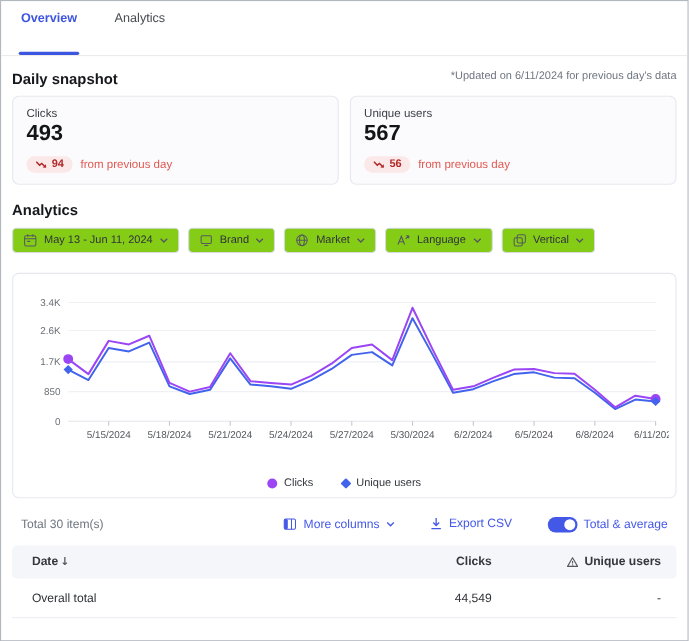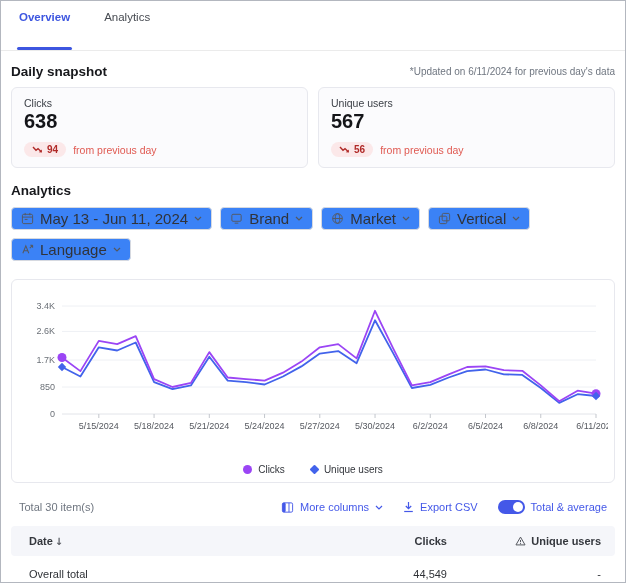--- a/index.html
+++ b/index.html
@@ -8,52 +8,52 @@
 
   
   .tabbar { display:flex; gap:34px; padding:10px 0 0 18px; border-bottom:1px solid #ebebeb; height:50px; }
   .tab { font-size:11.5px; color:#474b52; padding-bottom:8px; cursor:pointer; position:relative; }
   .tab.active { color:#3d56e0; font-weight:700; }
   .tab.active::after { content:""; position:absolute; left:-2px; right:-2px; bottom:0; height:3px; background:#3d56e0; border-radius:2px; }
 
   .main { padding:0 10px; }
 
   
-  .sec-row { display:flex; justify-content:space-between; align-items:center; margin-top:13px; }
+  .sec-row { display:flex; justify-content:space-between; align-items:flex-start; margin-top:13px; }
   .sec-title { font-size:13.5px; font-weight:700; color:#17181c; }
   .updated-note { font-size:10px; color:#6f7680; }
 
   
   .cards { display:flex; gap:10px; margin-top:8px; }
   .card { flex:1; border:1px solid #e7e8ee; border-radius:6px; background:#fbfbfd; padding:9px 12px 10px; }
   .card-label { font-size:10.5px; color:#3c4047; }
   .card-value { font-size:20px; font-weight:700; color:#141519; margin:1px 0 9px; }
   .delta-row { display:flex; align-items:center; }
   .delta-pill { display:inline-flex; align-items:center; gap:4px; background:#fbe8e9; border-radius:9px; padding:2px 8px; }
   .delta-num { font-size:10px; font-weight:700; color:#b02a28; }
   .delta-suffix { font-size:10.5px; color:#e05a52; margin-left:7px; }
 
   
   .filters { display:flex; flex-wrap:wrap; gap:8px; margin-top:9px; }
   .filters + .filters { margin-top:6px; }
-  .fbtn { display:inline-flex; align-items:center; gap:6px; height:23px; padding:0 9px; border:1px solid #d6d9e0; border-radius:4px; background:#3b82f6; font-size:15px; color:#30333a; cursor:pointer; }
+  .fbtn { display:inline-flex; align-items:center; gap:6px; height:23px; padding:0 9px; border:1px solid #d6d9e0; border-radius:4px; background:#84cc16; font-size:10px; color:#30333a; cursor:pointer; }
   .fbtn svg { flex:none; }
   .icn { color:#55585f; }
 
   
   .chart-card { margin-top:12px; border:1px solid #e7e8ee; border-radius:6px; padding:12px 8px 2px; }
   .legend { display:flex; justify-content:center; gap:26px; align-items:center; height:22px; }
   .legend-item { display:flex; align-items:center; gap:6px; font-size:10px; color:#33363c; cursor:pointer; }
   .dot { width:9px; height:9px; border-radius:50%; }
   .diamond { width:7px; height:7px; transform:rotate(45deg); border-radius:1px; }
 
   
   .toolbar { display:flex; justify-content:space-between; align-items:center; margin-top:13px; padding:0 8px 0 8px; height:22px; }
   .toolbar-left { font-size:11px; color:#6f7680; }
-  .toolbar-right { display:flex; align-items:center; gap:20px; }
+  .toolbar-right { display:flex; align-items:flex-start; gap:32px; }
   .tool-link { display:flex; align-items:center; gap:6px; font-size:11px; color:#4458e8; cursor:pointer; }
   .toggle { width:27px; height:14px; background:#4458e8; border-radius:8px; position:relative; cursor:pointer; }
   .toggle-knob { position:absolute; top:2px; right:2px; width:10px; height:10px; background:#fff; border-radius:50%; }
 
   
   .table { margin-top:8px; }
   .t-head { display:grid; grid-template-columns:1fr 150px 150px; background:#f5f6fa; border-radius:4px; height:30px; align-items:center; font-size:11px; font-weight:700; color:#34373d; }
   .t-row { display:grid; grid-template-columns:1fr 150px 150px; height:36px; align-items:center; font-size:11px; color:#2f3237; border-bottom:1px solid #edeef3; }
   .c-date { padding-left:18px; display:flex; align-items:center; gap:2px; }
   .c-num { text-align:right; padding-right:18px; }
@@ -73,21 +73,21 @@
   <div class="main">
 
     <div class="sec-row">
       <div class="sec-title">Daily snapshot</div>
       <div class="updated-note">*Updated on 6/11/2024 for previous day's data</div>
     </div>
 
     <div class="cards">
       <div class="card">
         <div class="card-label">Clicks</div>
-        <div class="card-value">638</div>
+        <div class="card-value">493</div>
         <div class="delta-row">
           <span class="delta-pill">
             <svg width="11" height="8" viewBox="0 0 11 8">
                 <path d="M1 1 L4 4.2 L6 2.6 L9 5.6" stroke="#b02a28" stroke-width="1.4" fill="none"></path>
                 <path d="M9.8 3.4 L10 6.6 L6.8 6.2 Z" fill="#b02a28"></path>
               </svg>
             <span class="delta-num">94</span>
           </span>
           <span class="delta-suffix">from previous day</span>
         </div>
@@ -142,34 +142,34 @@
             <ellipse cx="7" cy="7" rx="2.4" ry="5.2" stroke="currentColor" fill="none"></ellipse>
             <line x1="1.8" y1="7" x2="12.2" y2="7" stroke="currentColor"></line>
           </svg>
         <span>Market</span>
         <svg class="icn" width="8" height="5" viewBox="0 0 8 5">
             <polyline points="1,1 4,4 7,1" stroke="currentColor" fill="none" stroke-width="1.2"></polyline>
           </svg>
       </button>
       <button class="fbtn">
         <svg class="icn" width="13" height="13" viewBox="0 0 14 14">
+            <path d="M2 11 L5.2 3 L8.4 11 M3.1 8.4 L7.3 8.4" stroke="currentColor" fill="none" stroke-width="1.1"></path>
+            <path d="M9.5 5.5 L12.5 2.5 M12.5 2.5 L12.5 5 M12.5 2.5 L10 2.5" stroke="currentColor" fill="none" stroke-width="1.1"></path>
+          </svg>
+        <span>Language</span>
+        <svg class="icn" width="8" height="5" viewBox="0 0 8 5">
+            <polyline points="1,1 4,4 7,1" stroke="currentColor" fill="none" stroke-width="1.2"></polyline>
+          </svg>
+      </button>
+      <button class="fbtn">
+        <svg class="icn" width="13" height="13" viewBox="0 0 14 14">
             <rect x="4.5" y="1.5" width="8" height="8" rx="1.5" stroke="currentColor" fill="none"></rect>
             <rect x="1.5" y="4.5" width="8" height="8" rx="1.5" stroke="currentColor" fill="none"></rect>
           </svg>
         <span>Vertical</span>
-        <svg class="icn" width="8" height="5" viewBox="0 0 8 5">
-            <polyline points="1,1 4,4 7,1" stroke="currentColor" fill="none" stroke-width="1.2"></polyline>
-          </svg>
-      </button>
-      <button class="fbtn">
-        <svg class="icn" width="13" height="13" viewBox="0 0 14 14">
-            <path d="M2 11 L5.2 3 L8.4 11 M3.1 8.4 L7.3 8.4" stroke="currentColor" fill="none" stroke-width="1.1"></path>
-            <path d="M9.5 5.5 L12.5 2.5 M12.5 2.5 L12.5 5 M12.5 2.5 L10 2.5" stroke="currentColor" fill="none" stroke-width="1.1"></path>
-          </svg>
-        <span>Language</span>
         <svg class="icn" width="8" height="5" viewBox="0 0 8 5">
             <polyline points="1,1 4,4 7,1" stroke="currentColor" fill="none" stroke-width="1.2"></polyline>
           </svg>
       </button>
     </div>
 
     <div class="filters">
     </div>
 
     <div class="chart-card">

